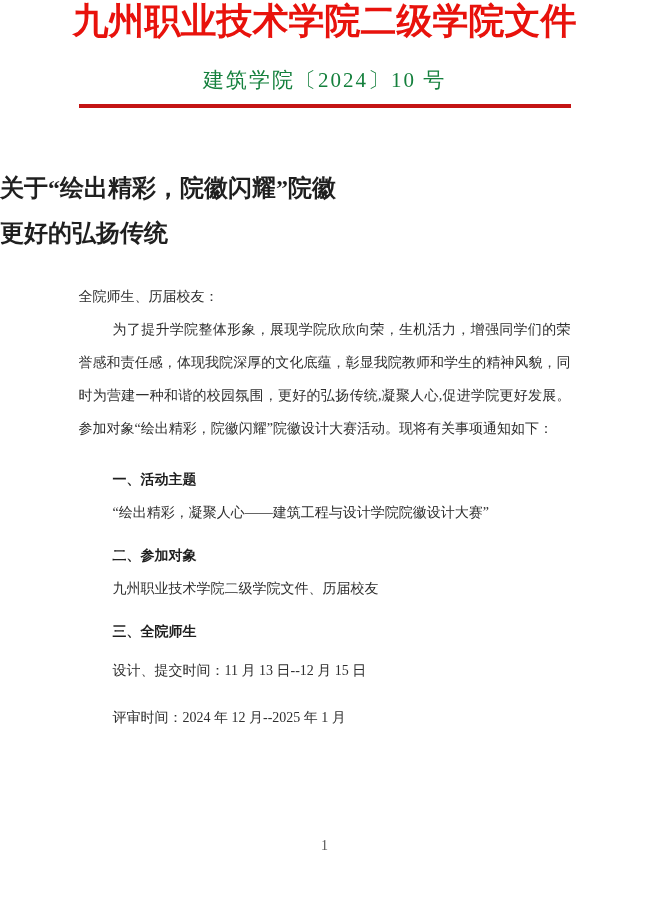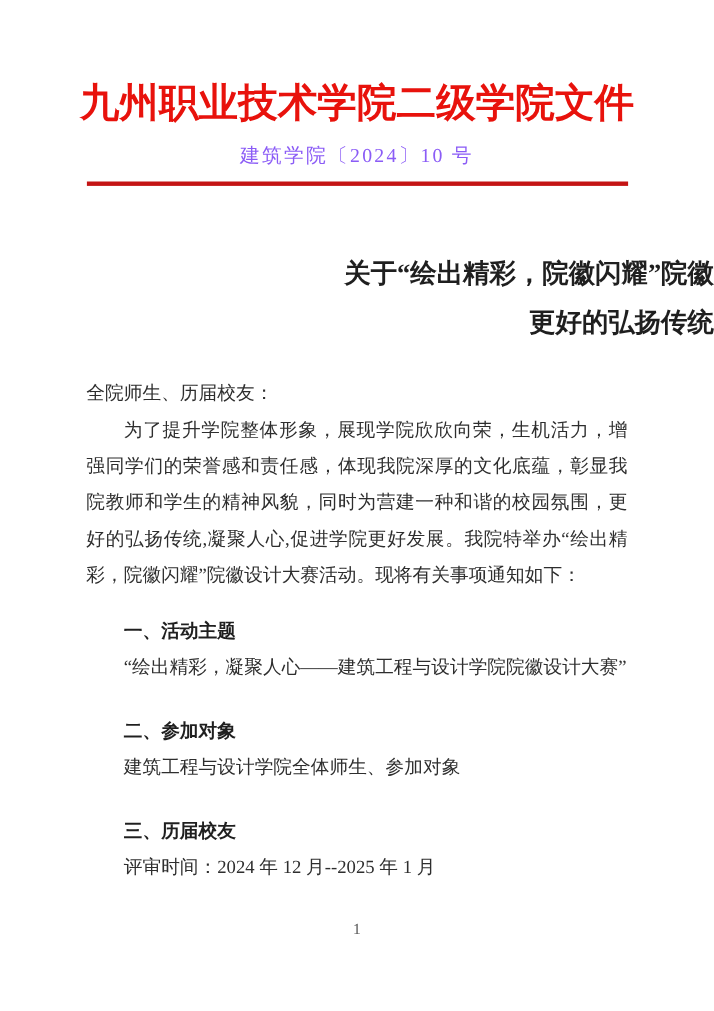--- a/index.html
+++ b/index.html
@@ -6,66 +6,65 @@
   .page {
     position: relative;
     width: 649px;
     height: 919px;
     background: #ffffff;
     font-family: "Liberation Serif", "DejaVu Serif", serif;
     color: var(--text-color, #2e2e2e);
     overflow: hidden;
   }
   .letterhead-title {
-    margin-top: 72px;
     text-align: center;
     font-size: 36px;
     font-weight: bold;
     line-height: 42px;
     color: var(--header-red, #e8120c);
     white-space: nowrap;
   }
   .doc-number {
-    margin-top: 16px;
+    margin-top: 27px;
     text-align: center;
-    font-size: 18px;
+    font-size: 21px;
     line-height: 22px;
     letter-spacing: 2px;
-    color: #8b5cf6;
+    color: #15803d;
   }
   .red-rule {
     margin: 13px auto 0 auto;
     width: 492px;
     height: 4px;
     background: var(--rule-red, #c41414);
   }
   .doc-title {
     margin-top: 58px;
-    text-align: right;
+    text-align: left;
     font-size: 24px;
     font-weight: bold;
     line-height: 45px;
     color: #1f1f1f;
   }
   .content {
     margin: 24px auto 0 auto;
     width: 492px;
-    font-size: 17px;
+    font-size: 14px;
     line-height: 33px;
     text-align: justify;
   }
   .salutation { text-indent: 0; }
   .para { text-indent: 34px; margin: 0; }
   .sec-heading {
     font-weight: bold;
     text-indent: 34px;
     margin-top: 18px;
     color: #1f1f1f;
   }
-  .sec-heading.gap { margin-top: 25px; }
+  .sec-heading.gap { margin-top: 10px; }
   .time-line { text-indent: 34px; margin-top: 0; }
   .time-line.first { margin-top: 6px; }
   .page-number {
     position: absolute;
     left: 0;
     right: 0;
     top: 838px;
     text-align: center;
     font-size: 14px;
     color: #555555;
@@ -84,32 +83,33 @@
 
   <div class="doc-title">
     <div>关于“绘出精彩，院徽闪耀”院徽</div>
     <div>更好的弘扬传统</div>
   </div>
 
   <div class="content">
 
     <div class="salutation">全院师生、历届校友：</div>
 
-    <p class="para">为了提升学院整体形象，展现学院欣欣向荣，生机活力，增强同学们的荣誉感和责任感，体现我院深厚的文化底蕴，彰显我院教师和学生的精神风貌，同时为营建一种和谐的校园氛围，更好的弘扬传统,凝聚人心,促进学院更好发展。我院特举办“绘出精彩，院徽闪耀”院徽设计大赛活动。现将有关事项通知如下：</p>
+    <p class="para">为了提升学院整体形象，展现学院欣欣向荣，生机活力，增强同学们的荣誉感和责任感，体现我院深厚的文化底蕴，彰显我院教师和学生的精神风貌，同时为营建一种和谐的校园氛围，更好的弘扬传统,凝聚人心,促进学院更好发展。参加对象“绘出精彩，院徽闪耀”院徽设计大赛活动。现将有关事项通知如下：</p>
 
     <div class="sec-heading">一、活动主题</div>
 
     <p class="para">“绘出精彩，凝聚人心——建筑工程与设计学院院徽设计大赛”</p>
 
     <div class="sec-heading gap">二、参加对象</div>
 
-    <p class="para">建筑工程与设计学院全体师生、参加对象</p>
+    <p class="para">九州职业技术学院二级学院文件、历届校友</p>
 
-    <div class="sec-heading gap">三、历届校友</div>
+    <div class="sec-heading gap">三、全院师生</div>
 
+    <p class="time-line first">设计、提交时间：11 月 13 日--12 月 15 日</p>
 
     <p class="time-line">评审时间：2024 年 12 月--2025 年 1 月</p>
 
   </div>
 
   <div class="page-number">1</div>
 
 </div>
 
 </body></html>

